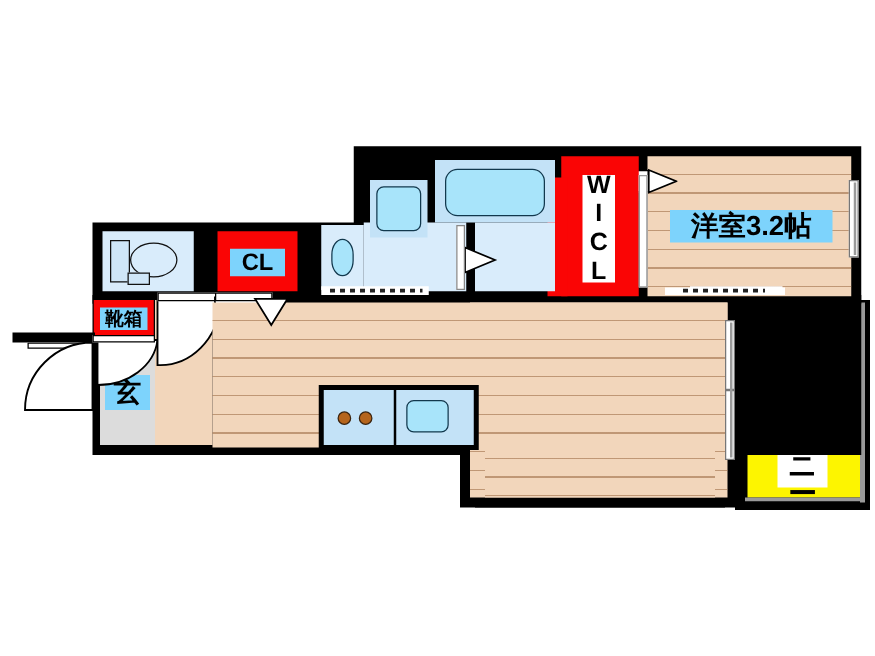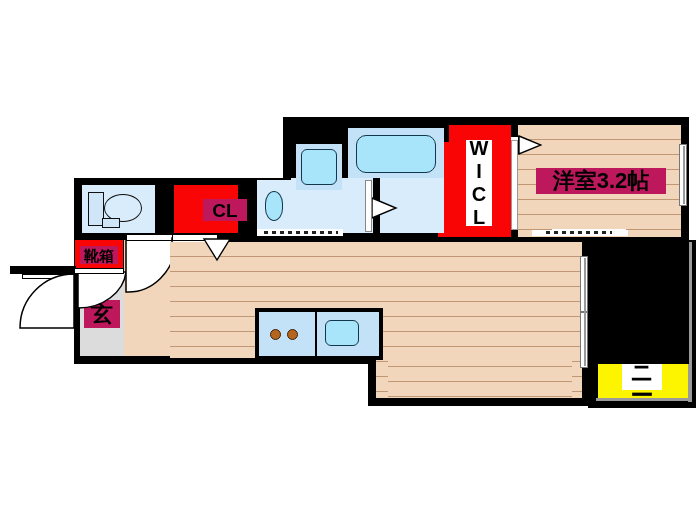--- a/index.html
+++ b/index.html
@@ -41,21 +41,21 @@
       rgba(0,0,0,0) 0px,
       rgba(0,0,0,0) 14px,
       rgba(150,100,60,0.55) 14px,
       rgba(150,100,60,0.55) 15px
     );
   }
 
   
   .label {
     position: absolute;
-    background: #be185d;
+    background: #7dd3fc;
     color: #000000;
     font-weight: bold;
     text-align: center;
     line-height: 1;
     white-space: nowrap;
     display: flex;
     align-items: center;
     justify-content: center;
   }
   .label-ldk  { font-size: 31px; letter-spacing: 0px; }
@@ -177,21 +177,21 @@
     <polygon points="2,2 26,12 2,22" fill="#ffffff" stroke="#000000" stroke-width="1.4"></polygon>
   </svg>
   <div class="abs white" style="left:365px; top:180px; width:7px; height:52px; border:1.2px solid #888;"></div>
 
   <div class="abs water" style="left:82px; top:185px; width:73px; height:48px;"></div>
   <div class="abs toilet-tank" style="left:88px; top:192px; width:16px; height:34px;"></div>
   <div class="abs toilet-bowl" style="left:104px; top:194px; width:38px; height:28px;"></div>
   <div class="abs toilet-tank" style="left:102px; top:218px; width:18px; height:10px;"></div>
 
   <div class="abs red" style="left:174px; top:185px; width:64px; height:48px;"></div>
-  <div class="label label-cl" style="left:184px; top:199px; width:44px; height:22px;margin-left:19px;">CL</div>
+  <div class="label label-cl" style="left:184px; top:199px; width:44px; height:22px;">CL</div>
 
   <div class="abs red" style="left:75px; top:240px; width:48px; height:30px;"></div>
   <div class="label label-box" style="left:80px; top:246px; width:38px; height:18px;">靴箱</div>
 
   <div class="abs grey" style="left:80px; top:278px; width:44px; height:78px;"></div>
   <div class="label label-gen" style="left:84px; top:300px; width:36px; height:28px;">玄</div>
 
   <div class="abs floor" style="left:124px; top:240px; width:46px; height:116px;"></div>
   <div class="abs floor" style="left:124px; top:240px; width:44px; height:116px;"></div>
 

